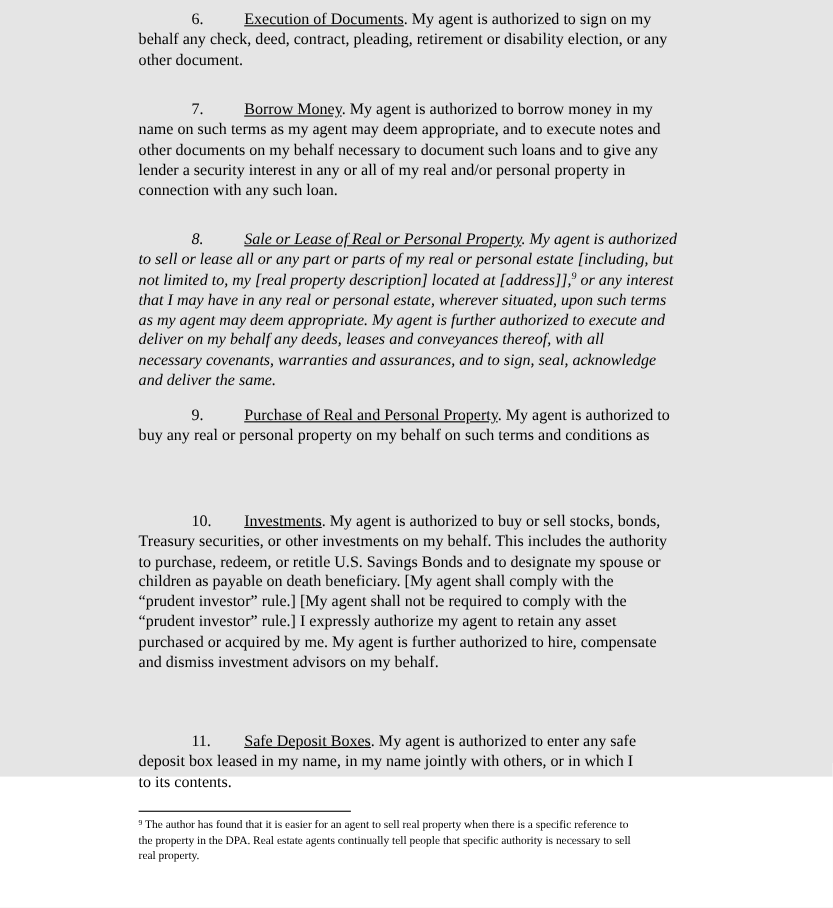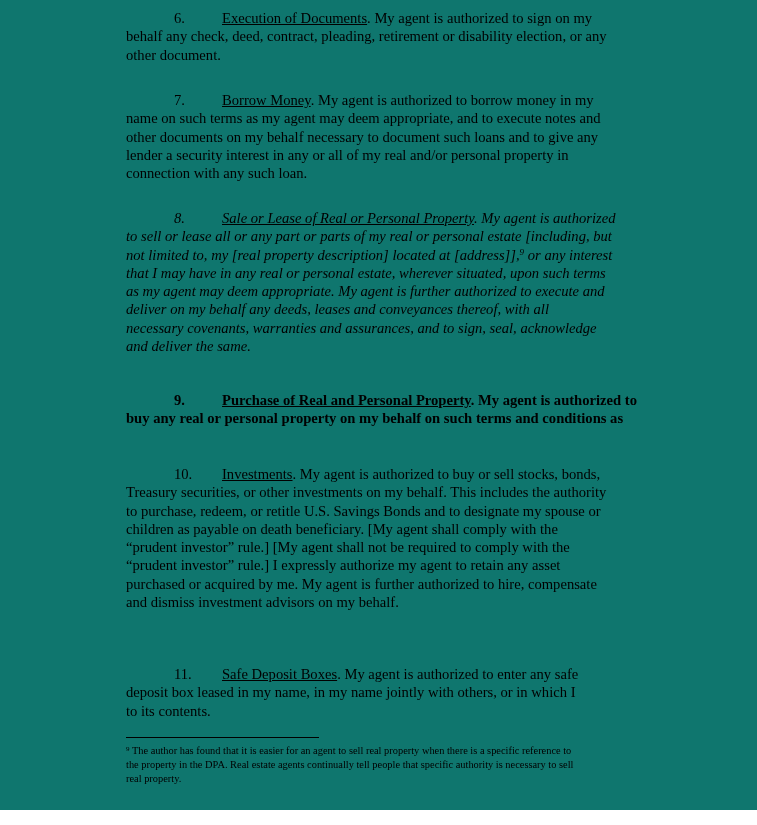--- a/index.html
+++ b/index.html
@@ -1,18 +1,18 @@
 <!DOCTYPE html>
 <html><head>
 <meta charset="utf-8">
 <style>
   html, body { margin: 0; padding: 0; background: #ffffff; }
   body { width: 757px; height: 825px; position: relative; overflow: hidden;
          font-family: "Liberation Serif", "DejaVu Serif", serif; color: #000; }
-  .page { position: absolute; left: 0; top: 0; width: 757px; height: 810px; background: #0f766e; }
+  .page { position: absolute; left: 0; top: 0; width: 757px; height: 706px; background: #e5e5e5; }
   .para { position: absolute; left: 126px; width: 540px; font-size: 14.6px; line-height: 18.3px; }
   .line { display: block; white-space: nowrap; }
   .num { display: inline-block; width: 48px; margin-left: 48px; }
   .heading { text-decoration: underline; }
   sup { font-size: 9px; line-height: 0; vertical-align: 5px; }
   .rule { position: absolute; left: 126px; top: 737px; width: 193px; height: 0; border-top: 1px solid #000; }
   .footnote { position: absolute; left: 126px; top: 744px; width: 540px; font-size: 10.4px; line-height: 14px; }
   .footnote sup { font-size: 7px; vertical-align: 3px; }
 </style>
 </head>
@@ -38,21 +38,21 @@
     <span class="line"><span class="num">8.</span><span class="heading">Sale or Lease of Real or Personal Property</span><span>.  My agent is authorized</span></span>
     <span class="line">to sell or lease all or any part or parts of my real or personal estate [including, but</span>
     <span class="line"><span>not limited to, my [real property description] located at [address]],</span><sup>9</sup><span> or any interest</span></span>
     <span class="line">that I may have in any real or personal estate, wherever situated, upon such terms</span>
     <span class="line">as my agent may deem appropriate. My agent is further authorized to execute and</span>
     <span class="line">deliver on my behalf any deeds, leases and conveyances thereof, with all</span>
     <span class="line">necessary covenants, warranties and assurances, and to sign, seal, acknowledge</span>
     <span class="line">and deliver the same.</span>
   </div>
 
-  <div class="para" style="top:391px;font-weight:bold;">
+  <div class="para" style="top:369px;">
     <span class="line"><span class="num">9.</span><span class="heading">Purchase of Real and Personal Property</span><span>.  My agent is authorized to</span></span>
     <span class="line">buy any real or personal property on my behalf on such terms and conditions as</span>
   </div>
 
   <div class="para" style="top:465px;">
     <span class="line"><span class="num">10.</span><span class="heading">Investments</span><span>.  My agent is authorized to buy or sell stocks, bonds,</span></span>
     <span class="line">Treasury securities, or other investments on my behalf. This includes the authority</span>
     <span class="line">to purchase, redeem, or retitle U.S. Savings Bonds and to designate my spouse or</span>
     <span class="line">children as payable on death beneficiary. [My agent shall comply with the</span>
     <span class="line">“prudent investor” rule.] [My agent shall not be required to comply with the</span>

